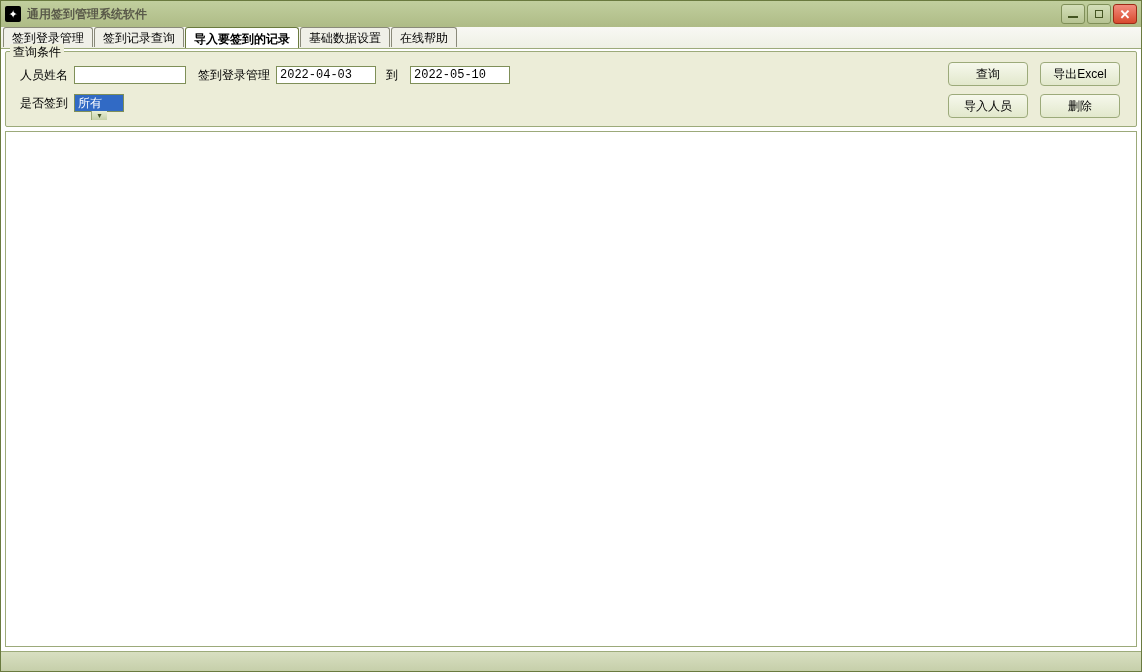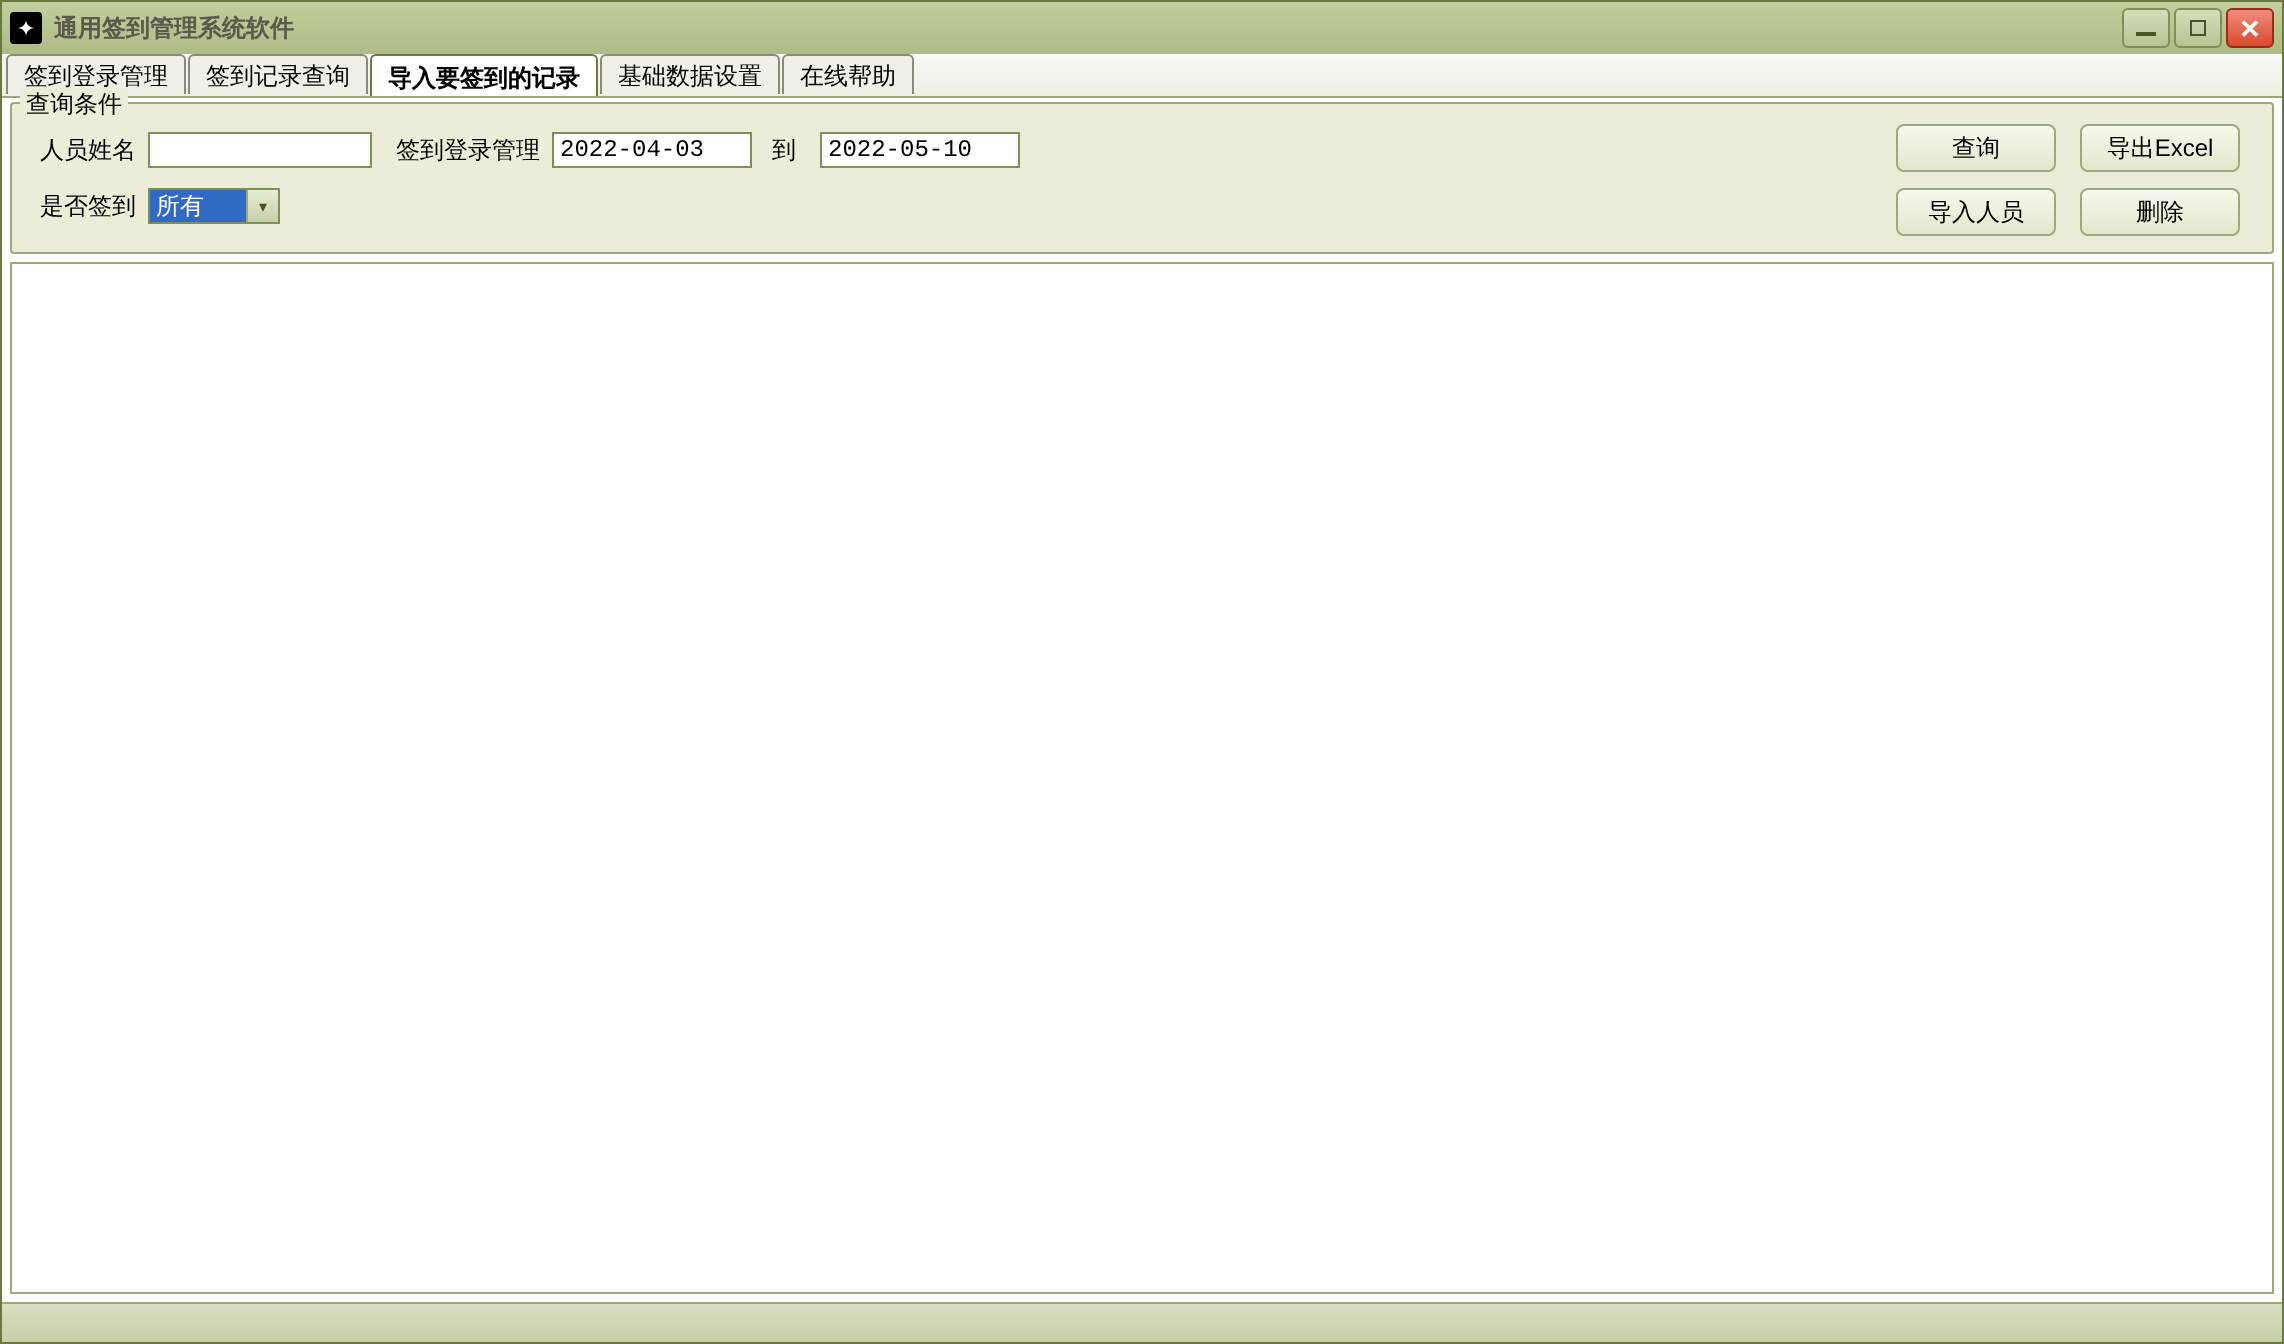--- a/index.html
+++ b/index.html
@@ -120,20 +120,21 @@
       font-family:"Courier New",monospace;
       font-size:12px;
     }
     .name-in { width: 112px; }
     .date-in { width: 100px; }
     .combo {
       display:inline-flex;align-items:center;
       border:1px solid #7f8f58;
       height:18px;
       background:#fff;
+      flex-direction:column;
     }
     .combo .combo-text {
       width:48px;
       padding:1px 3px;
       background:#316ac5;
       color:#fff;
       height:16px;
       display:flex;align-items:center;
       font-size:12px;
     }

